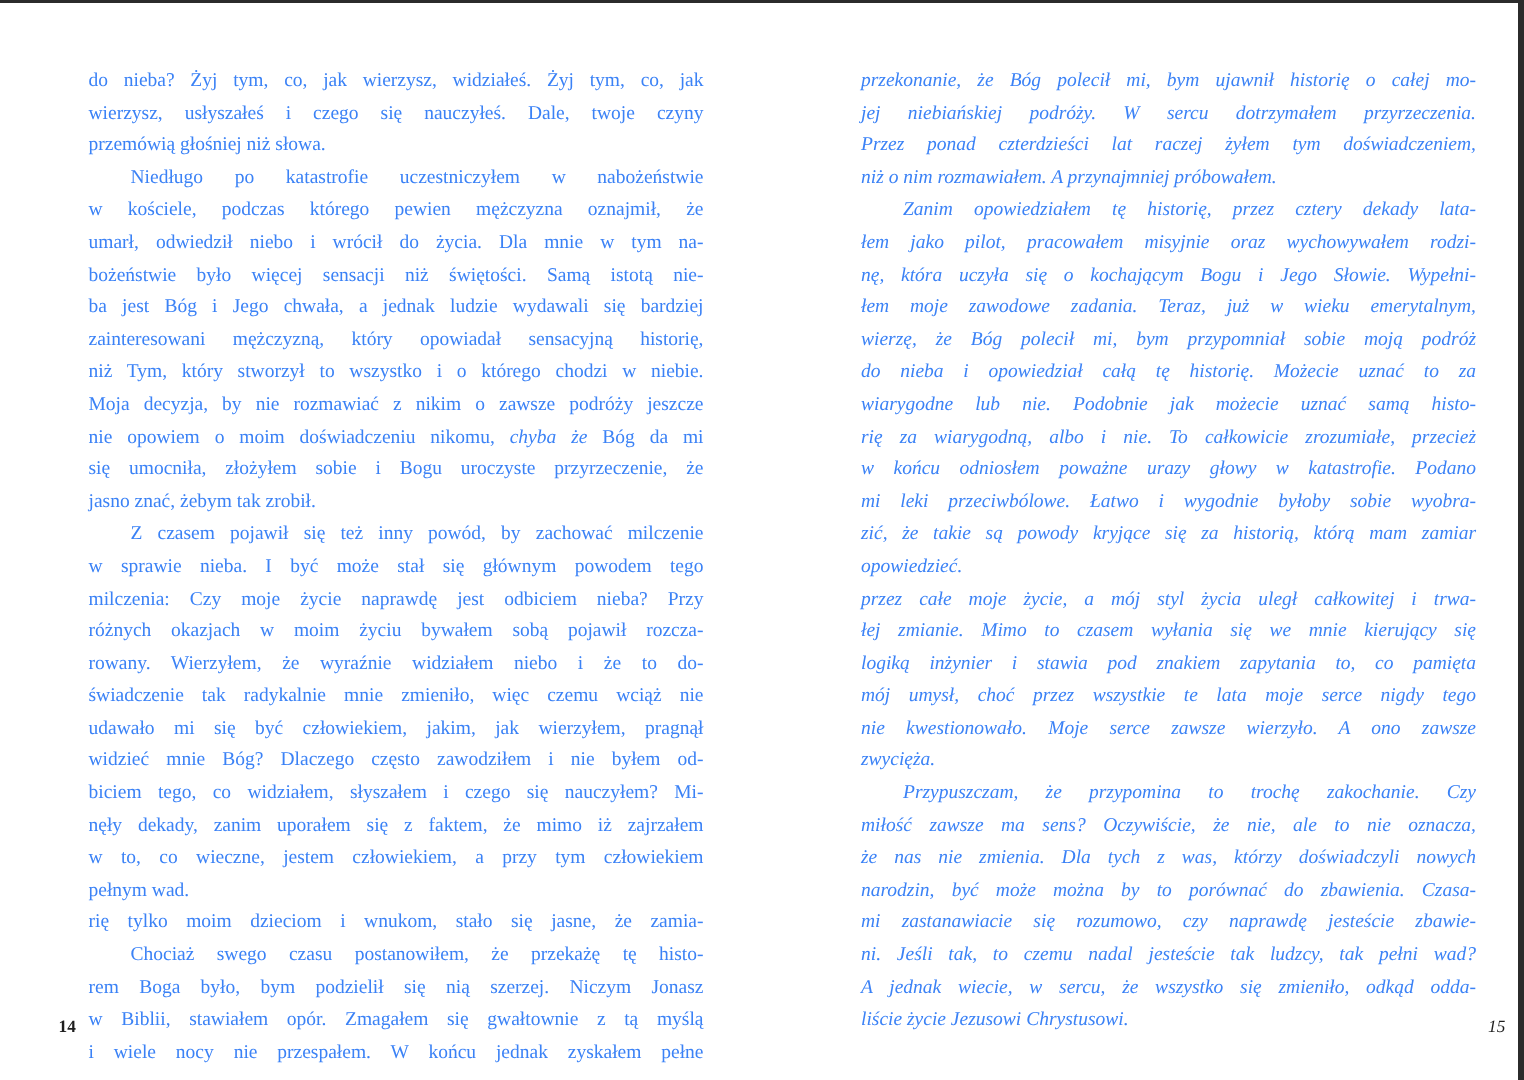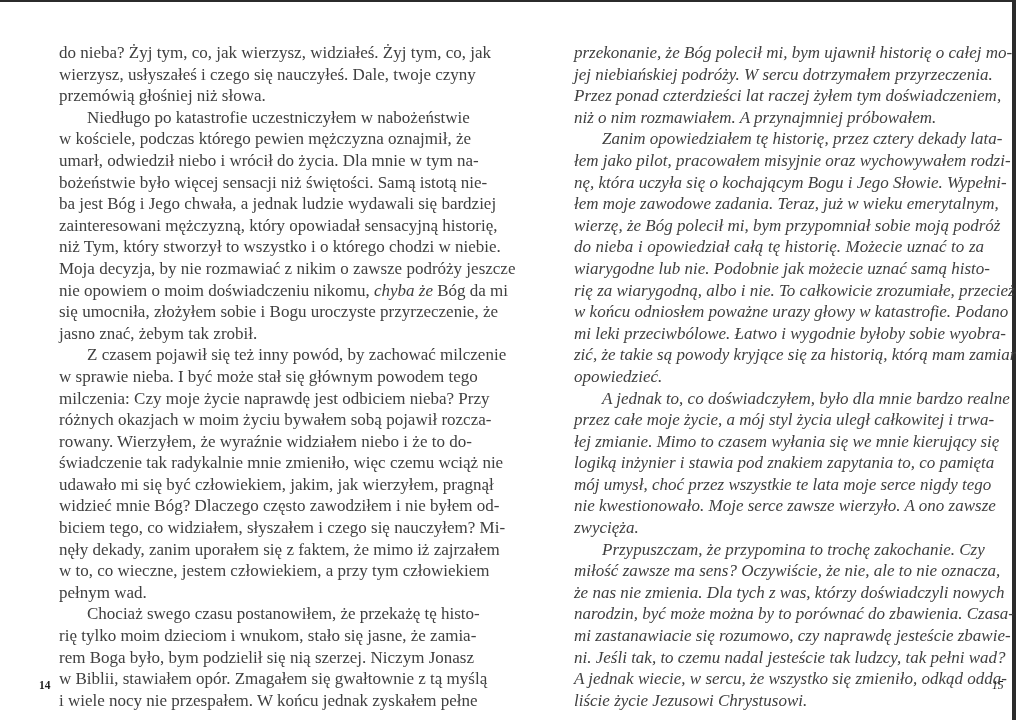--- a/index.html
+++ b/index.html
@@ -11,21 +11,21 @@
     .spread {
       position: absolute; left: 0; top: 2px; width: 1012px; height: 718px;
       background: #ffffff;
     }
     .page { position: absolute; top: 0; height: 718px; }
     .page.left { left: 0; width: 506px; }
     .page.right { left: 506px; width: 506px; font-style: italic; }
     .text {
       position: absolute; top: 40px;
       width: 410px;
-      font-size: 17px; line-height: 21.6px; color: #404040;
+      font-size: 13px; line-height: 21.6px; color: #3b82f6;
       text-align: justify; text-align-last: justify;
     }
     .page.left .text { left: 59px; }
     .page.right .text { left: 68px; }
     .line { display: block; white-space: nowrap; }
     .line.indent { padding-left: 28px; }
     .line.last { text-align-last: left; }
     .line span { display: inline; }
     .em { font-style: italic; }
     .pn {
@@ -59,22 +59,22 @@
         <div class="line"><span>milczenia: Czy moje życie naprawdę jest odbiciem nieba? Przy</span></div>
         <div class="line"><span>różnych okazjach w moim życiu bywałem sobą pojawił rozcza-</span></div>
         <div class="line"><span>rowany. Wierzyłem, że wyraźnie widziałem niebo i że to do-</span></div>
         <div class="line"><span>świadczenie tak radykalnie mnie zmieniło, więc czemu wciąż nie</span></div>
         <div class="line"><span>udawało mi się być człowiekiem, jakim, jak wierzyłem, pragnął</span></div>
         <div class="line"><span>widzieć mnie Bóg? Dlaczego często zawodziłem i nie byłem od-</span></div>
         <div class="line"><span>biciem tego, co widziałem, słyszałem i czego się nauczyłem? Mi-</span></div>
         <div class="line"><span>nęły dekady, zanim uporałem się z faktem, że mimo iż zajrzałem</span></div>
         <div class="line"><span>w to, co wieczne, jestem człowiekiem, a przy tym człowiekiem</span></div>
         <div class="line last"><span>pełnym wad.</span></div>
+        <div class="line"><span>rię tylko moim dzieciom i wnukom, stało się jasne, że zamia-</span></div>
         <div class="line indent"><span>Chociaż swego czasu postanowiłem, że przekażę tę histo-</span></div>
-        <div class="line"><span>rię tylko moim dzieciom i wnukom, stało się jasne, że zamia-</span></div>
         <div class="line"><span>rem Boga było, bym podzielił się nią szerzej. Niczym Jonasz</span></div>
         <div class="line"><span>w Biblii, stawiałem opór. Zmagałem się gwałtownie z tą myślą</span></div>
         <div class="line"><span>i wiele nocy nie przespałem. W końcu jednak zyskałem pełne</span></div>
       </div>
     <div class="pn">14</div>
   </div>
   <div class="page right">
     <div class="text" id="right-text">
         <div class="line"><span>przekonanie, że Bóg polecił mi, bym ujawnił historię o całej mo-</span></div>
         <div class="line"><span>jej niebiańskiej podróży. W sercu dotrzymałem przyrzeczenia.</span></div>
@@ -85,21 +85,20 @@
         <div class="line"><span>nę, która uczyła się o kochającym Bogu i Jego Słowie. Wypełni-</span></div>
         <div class="line"><span>łem moje zawodowe zadania. Teraz, już w wieku emerytalnym,</span></div>
         <div class="line"><span>wierzę, że Bóg polecił mi, bym przypomniał sobie moją podróż</span></div>
         <div class="line"><span>do nieba i opowiedział całą tę historię. Możecie uznać to za</span></div>
         <div class="line"><span>wiarygodne lub nie. Podobnie jak możecie uznać samą histo-</span></div>
         <div class="line"><span>rię za wiarygodną, albo i nie. To całkowicie zrozumiałe, przecież</span></div>
         <div class="line"><span>w końcu odniosłem poważne urazy głowy w katastrofie. Podano</span></div>
         <div class="line"><span>mi leki przeciwbólowe. Łatwo i wygodnie byłoby sobie wyobra-</span></div>
         <div class="line"><span>zić, że takie są powody kryjące się za historią, którą mam zamiar</span></div>
         <div class="line last"><span>opowiedzieć.</span></div>
-        <div class="line indent"><span>A jednak to, co doświadczyłem, było dla mnie bardzo realne</span></div>
         <div class="line"><span>przez całe moje życie, a mój styl życia uległ całkowitej i trwa-</span></div>
         <div class="line"><span>łej zmianie. Mimo to czasem wyłania się we mnie kierujący się</span></div>
         <div class="line"><span>logiką inżynier i stawia pod znakiem zapytania to, co pamięta</span></div>
         <div class="line"><span>mój umysł, choć przez wszystkie te lata moje serce nigdy tego</span></div>
         <div class="line"><span>nie kwestionowało. Moje serce zawsze wierzyło. A ono zawsze</span></div>
         <div class="line last"><span>zwycięża.</span></div>
         <div class="line indent"><span>Przypuszczam, że przypomina to trochę zakochanie. Czy</span></div>
         <div class="line"><span>miłość zawsze ma sens? Oczywiście, że nie, ale to nie oznacza,</span></div>
         <div class="line"><span>że nas nie zmienia. Dla tych z was, którzy doświadczyli nowych</span></div>
         <div class="line"><span>narodzin, być może można by to porównać do zbawienia. Czasa-</span></div>

